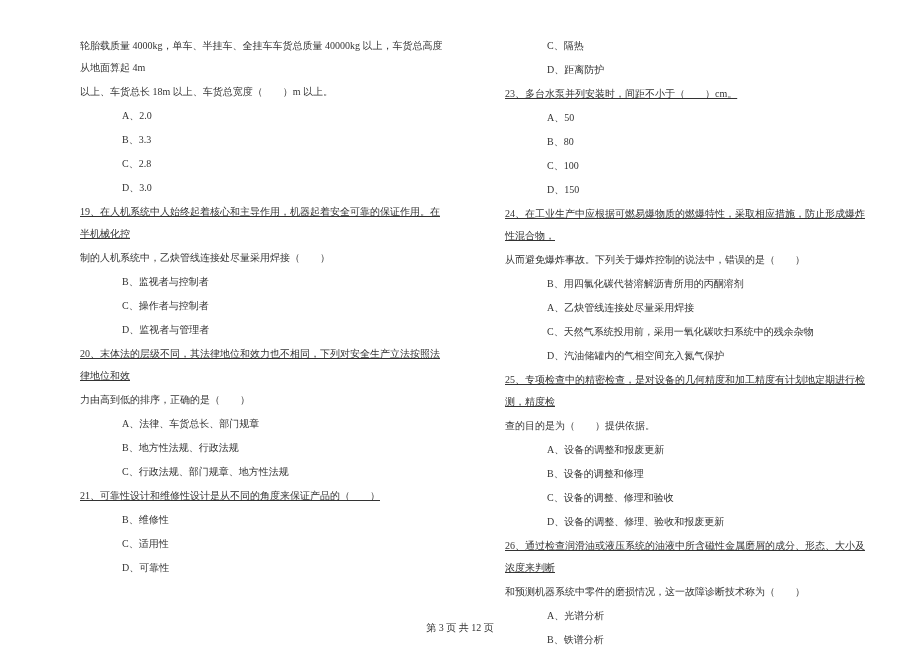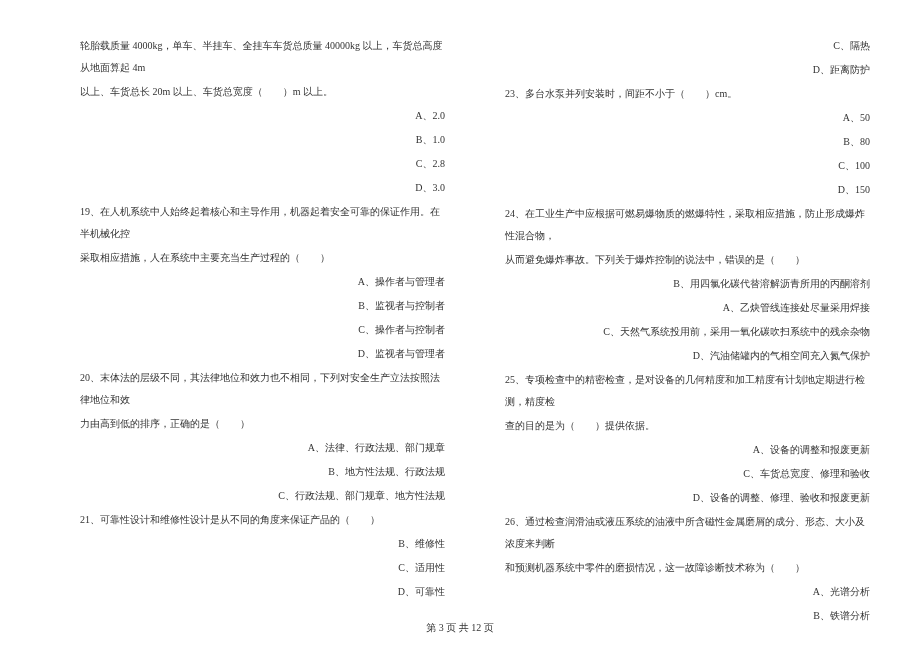--- a/index.html
+++ b/index.html
@@ -28,56 +28,55 @@
     }
     .question-text {
       margin-bottom: 2px;
     }
     .question-continuation {
       margin-bottom: 2px;
     }
     .option {
       padding-left: 42px;
       margin-bottom: 2px;
-      text-align: right;
     }
     .numbered {
       margin-bottom: 2px;
+      text-decoration: underline;
     }
     .footer {
       position: absolute;
       bottom: 15px;
       left: 0;
       right: 0;
       text-align: center;
       font-size: 10px;
     }
   </style>
 </head>
 <body>
 
 <div class="columns">
   <div class="column">
     <div class="question-text">轮胎载质量 4000kg，单车、半挂车、全挂车车货总质量 40000kg 以上，车货总高度从地面算起 4m</div>
-    <div class="question-continuation">以上、车货总长 20m 以上、车货总宽度（　　）m 以上。</div>
+    <div class="question-continuation">以上、车货总长 18m 以上、车货总宽度（　　）m 以上。</div>
     <div class="option">A、2.0</div>
-    <div class="option">B、1.0</div>
+    <div class="option">B、3.3</div>
     <div class="option">C、2.8</div>
     <div class="option">D、3.0</div>
 
     <div class="numbered">19、在人机系统中人始终起着核心和主导作用，机器起着安全可靠的保证作用。在半机械化控</div>
-    <div class="question-continuation">采取相应措施，人在系统中主要充当生产过程的（　　）</div>
-    <div class="option">A、操作者与管理者</div>
+    <div class="question-continuation">制的人机系统中，乙炔管线连接处尽量采用焊接（　　）</div>
     <div class="option">B、监视者与控制者</div>
     <div class="option">C、操作者与控制者</div>
     <div class="option">D、监视者与管理者</div>
 
     <div class="numbered">20、末体法的层级不同，其法律地位和效力也不相同，下列对安全生产立法按照法律地位和效</div>
     <div class="question-continuation">力由高到低的排序，正确的是（　　）</div>
-    <div class="option">A、法律、行政法规、部门规章</div>
+    <div class="option">A、法律、车货总长、部门规章</div>
     <div class="option">B、地方性法规、行政法规</div>
     <div class="option">C、行政法规、部门规章、地方性法规</div>
 
     <div class="numbered">21、可靠性设计和维修性设计是从不同的角度来保证产品的（　　）</div>
     <div class="option">B、维修性</div>
     <div class="option">C、适用性</div>
     <div class="option">D、可靠性</div>
 
   </div>
 
@@ -94,21 +93,22 @@
     <div class="numbered">24、在工业生产中应根据可燃易爆物质的燃爆特性，采取相应措施，防止形成爆炸性混合物，</div>
     <div class="question-continuation">从而避免爆炸事故。下列关于爆炸控制的说法中，错误的是（　　）</div>
     <div class="option">B、用四氯化碳代替溶解沥青所用的丙酮溶剂</div>
     <div class="option">A、乙炔管线连接处尽量采用焊接</div>
     <div class="option">C、天然气系统投用前，采用一氧化碳吹扫系统中的残余杂物</div>
     <div class="option">D、汽油储罐内的气相空间充入氮气保护</div>
 
     <div class="numbered">25、专项检查中的精密检查，是对设备的几何精度和加工精度有计划地定期进行检测，精度检</div>
     <div class="question-continuation">查的目的是为（　　）提供依据。</div>
     <div class="option">A、设备的调整和报废更新</div>
-    <div class="option">C、车货总宽度、修理和验收</div>
+    <div class="option">B、设备的调整和修理</div>
+    <div class="option">C、设备的调整、修理和验收</div>
     <div class="option">D、设备的调整、修理、验收和报废更新</div>
 
     <div class="numbered">26、通过检查润滑油或液压系统的油液中所含磁性金属磨屑的成分、形态、大小及浓度来判断</div>
     <div class="question-continuation">和预测机器系统中零件的磨损情况，这一故障诊断技术称为（　　）</div>
     <div class="option">A、光谱分析</div>
     <div class="option">B、铁谱分析</div>
 
   </div>
 </div>
 

